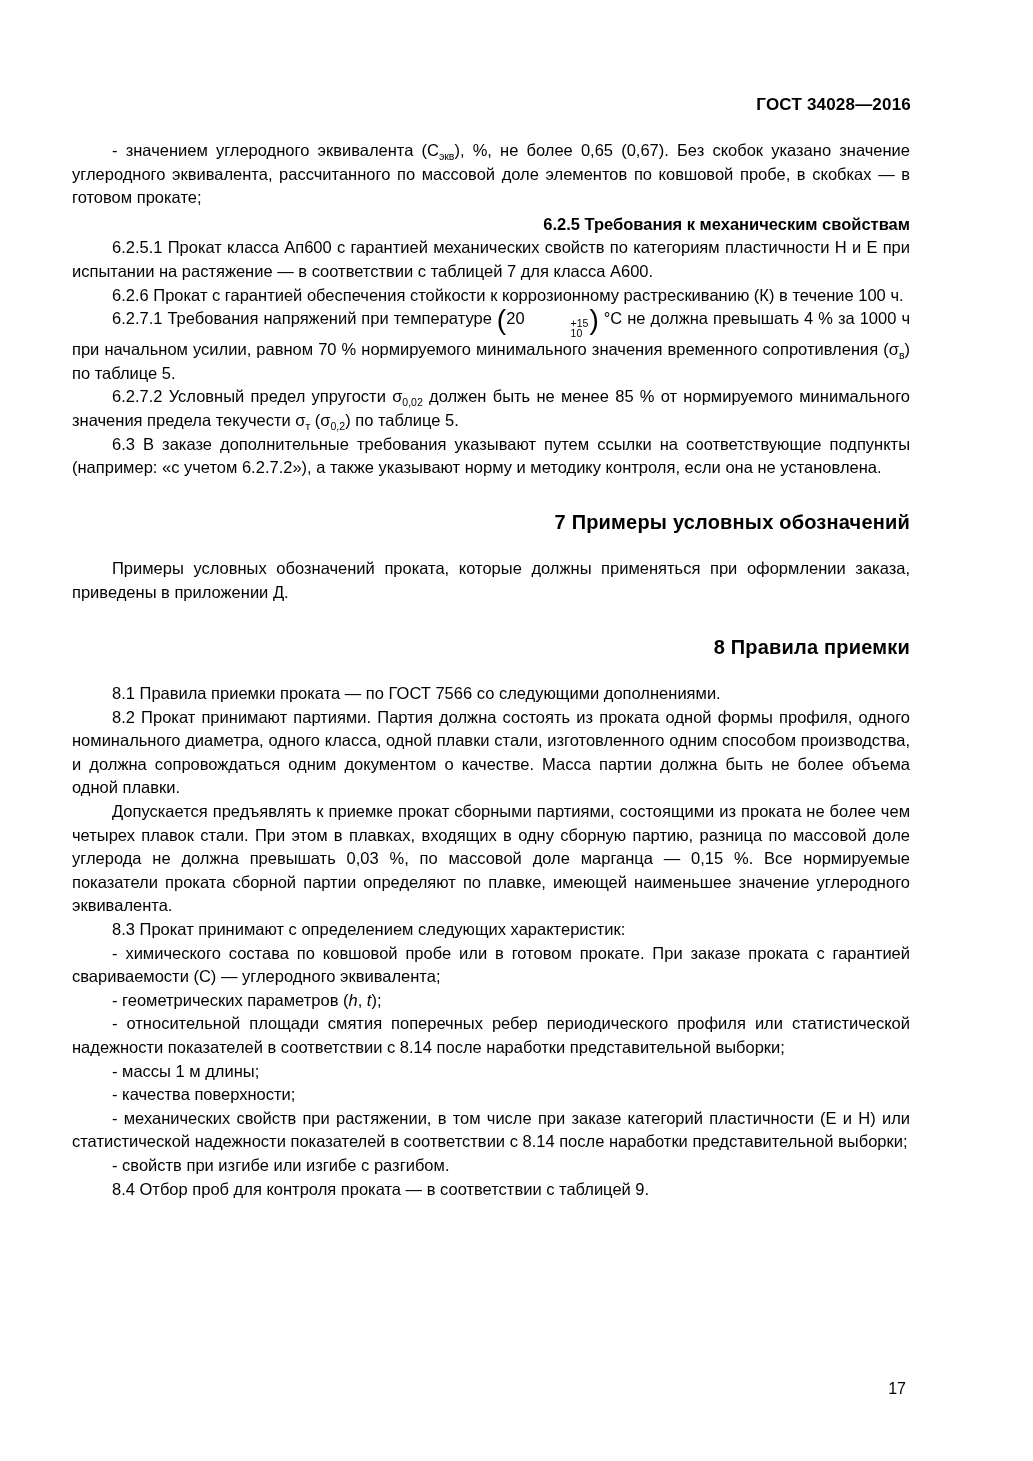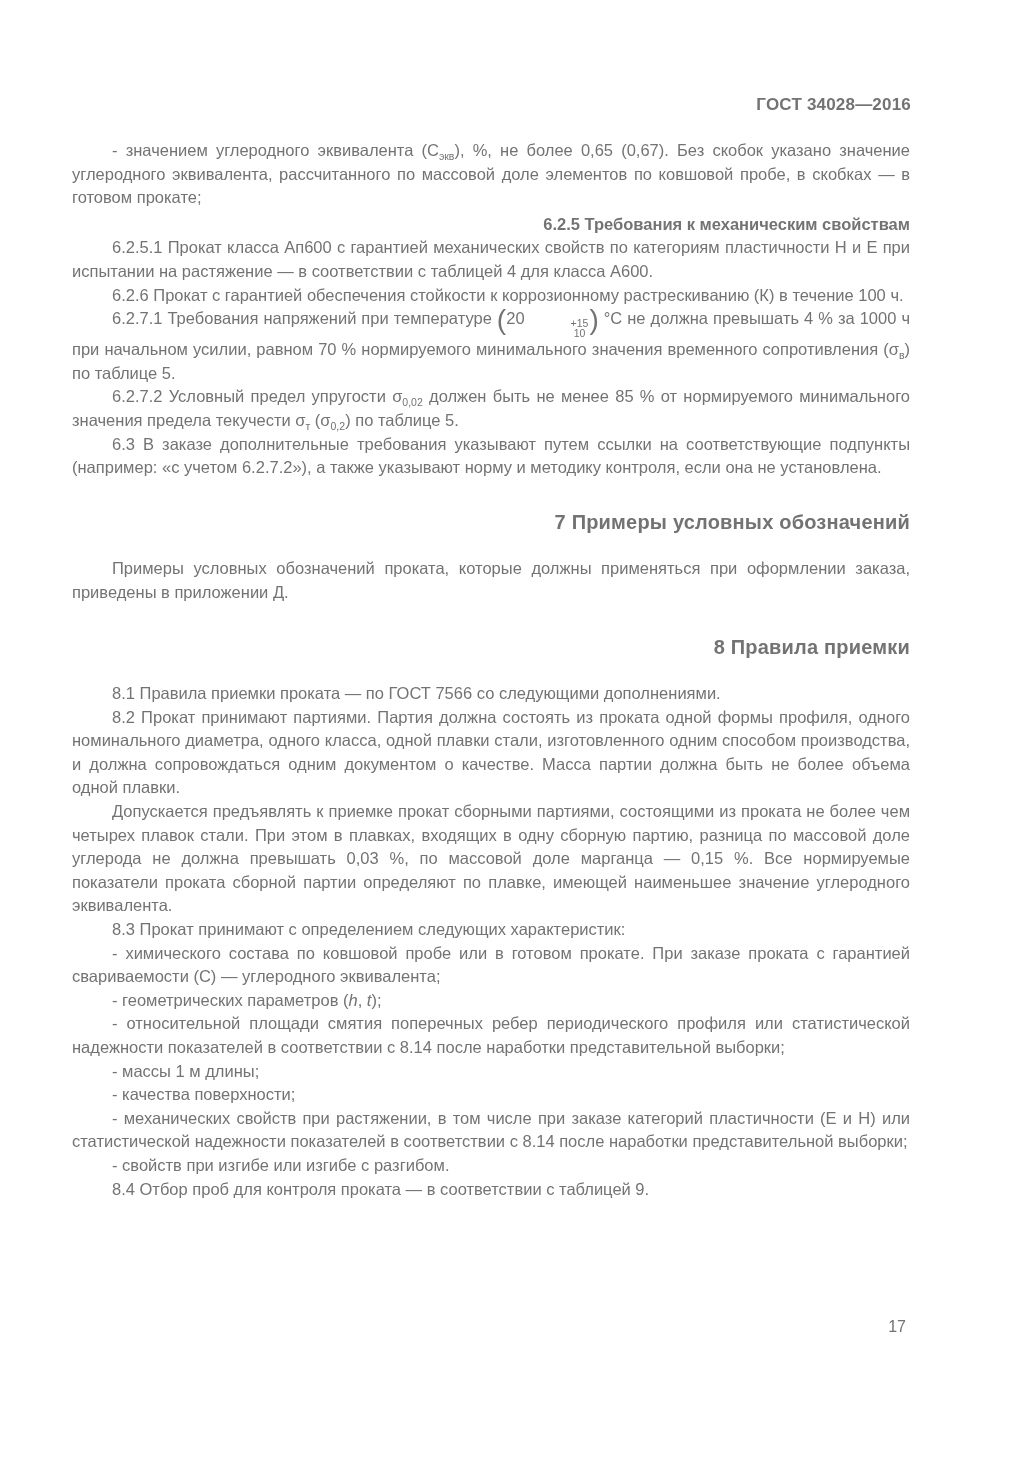--- a/index.html
+++ b/index.html
@@ -2,21 +2,21 @@
 <html lang="ru"><head>
 <meta charset="utf-8">
 <style>
   html, body { margin: 0; padding: 0; background: #ffffff; }
   .page {
     position: relative;
     width: 1033px;
     height: 1444px;
     background: #ffffff;
     font-family: "Liberation Sans", sans-serif;
-    color: #737373;
+    color: #000000;
     overflow: hidden;
   }
   .header {
     position: absolute;
     top: 95px;
     right: 122px;
     font-size: 17px;
     font-weight: bold;
     letter-spacing: 0.2px;
   }
@@ -54,44 +54,44 @@
   .i { font-style: italic; }
   .bigp {
     font-size: 170%;
     font-weight: 300;
     vertical-align: -5px;
     line-height: 0;
   }
   .stack {
     display: inline-flex;
     flex-direction: column;
-    align-items: center;
+    align-items: flex-start;
     font-size: 10.5px;
     line-height: 10px;
     vertical-align: -3px;
     margin: 0 1px;
   }
   .page-number {
     position: absolute;
-    top: 1318px;
+    top: 1380px;
     right: 127px;
     font-size: 16px;
   }
 </style>
 </head>
 <body>
 
 <div class="page">
   <div class="header">
     <span>ГОСТ 34028—2016</span>
   </div>
   <div class="content">
       <div class="p"><span>- значением углеродного эквивалента (С</span><span class="sub">экв</span><span>), %, не более 0,65 (0,67). Без скобок указано значение углеродного эквивалента, рассчитанного по массовой доле элементов по ковшовой пробе, в скобках — в готовом прокате;</span></div>
       <div class="h3"><span>6.2.5 Требования к механическим свойствам</span></div>
-      <div class="p"><span>6.2.5.1 Прокат класса Ап600 с гарантией механических свойств по категориям пластичности Н и Е при испытании на растяжение — в соответствии с таблицей 4 для класса А600.</span></div>
+      <div class="p"><span>6.2.5.1 Прокат класса Ап600 с гарантией механических свойств по категориям пластичности Н и Е при испытании на растяжение — в соответствии с таблицей 7 для класса А600.</span></div>
       <div class="p"><span>6.2.6 Прокат с гарантией обеспечения стойкости к коррозионному растрескиванию (К) в течение 100 ч.</span></div>
       <div class="p"><span>6.2.7.1 Требования напряжений при температуре </span><span class="bigp">(</span><span>20 </span><span class="stack">
           <span>+15</span>
           <span>10</span>
         </span><span class="bigp">)</span><span> °С не должна превышать 4 % за 1000 ч при начальном усилии, равном 70 % нормируемого минимального значения временного сопротивления (σ</span><span class="sub">в</span><span>) по таблице 5.</span></div>
       <div class="p"><span>6.2.7.2 Условный предел упругости σ</span><span class="sub">0,02</span><span> должен быть не менее 85 % от нормируемого минимального значения предела текучести σ</span><span class="sub">т</span><span> (σ</span><span class="sub">0,2</span><span>) по таблице 5.</span></div>
       <div class="p"><span>6.3 В заказе дополнительные требования указывают путем ссылки на соответствующие подпункты (например: «с учетом 6.2.7.2»), а также указывают норму и методику контроля, если она не установлена.</span></div>
       <div class="h2"><span>7 Примеры условных обозначений</span></div>
       <div class="p"><span>Примеры условных обозначений проката, которые должны применяться при оформлении заказа, приведены в приложении Д.</span></div>
       <div class="h2"><span>8 Правила приемки</span></div>

